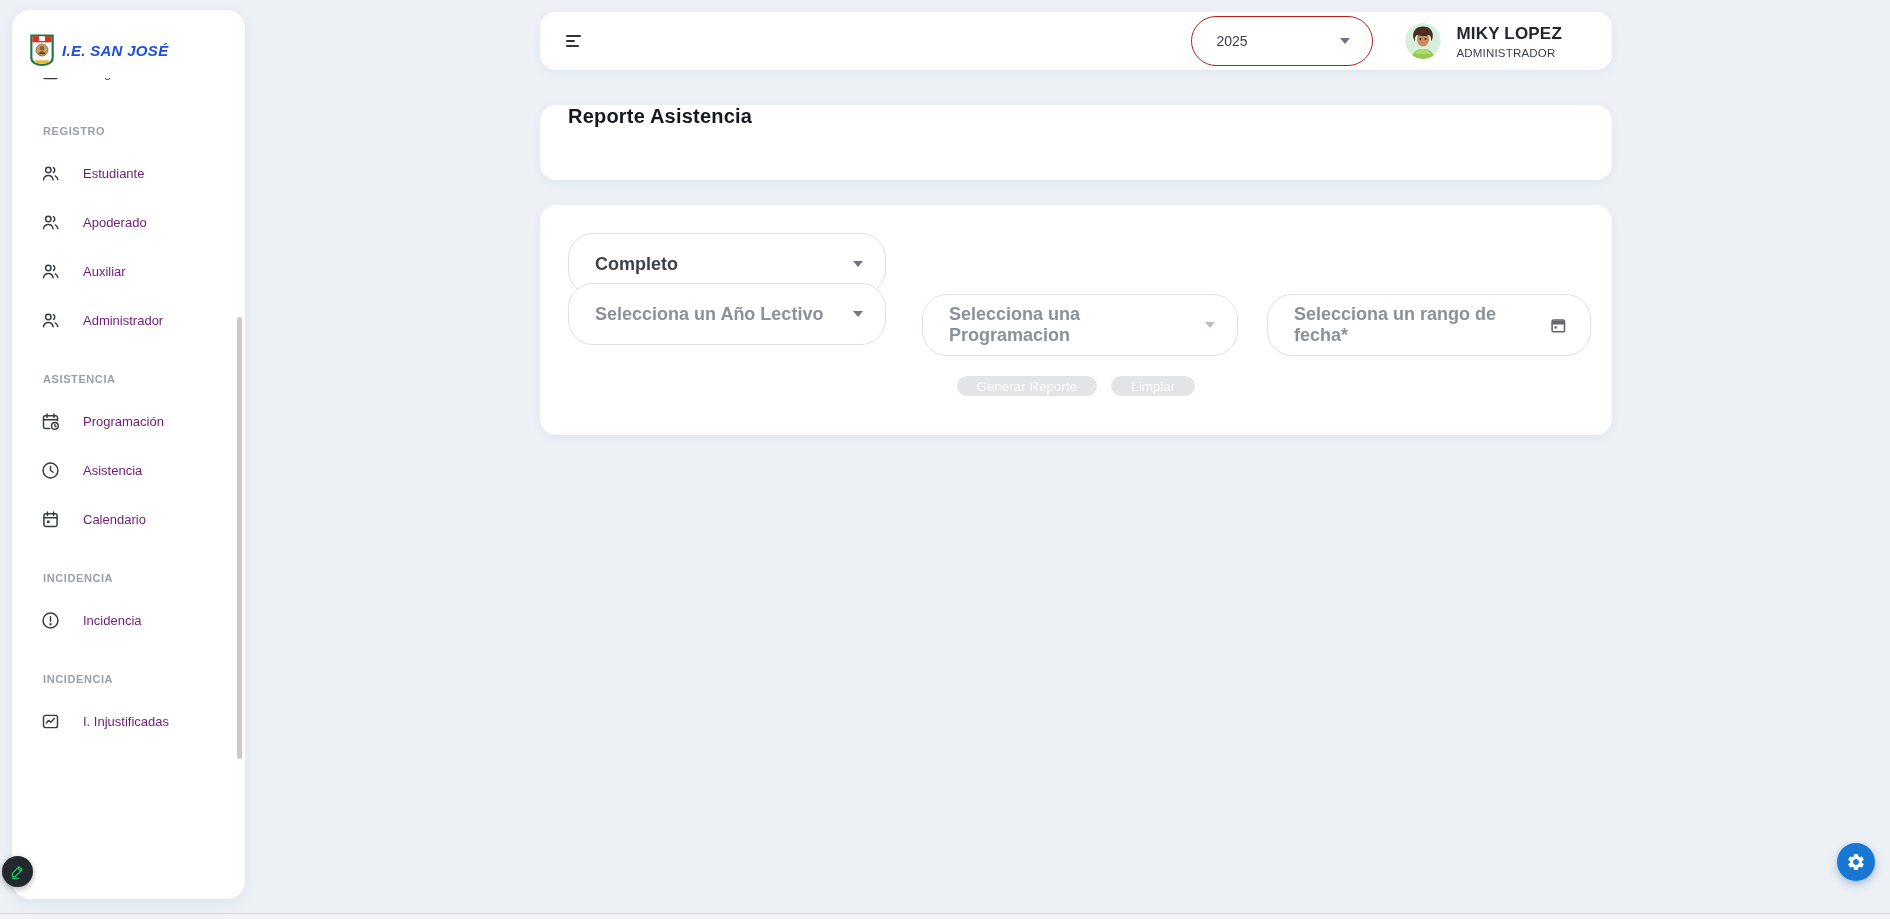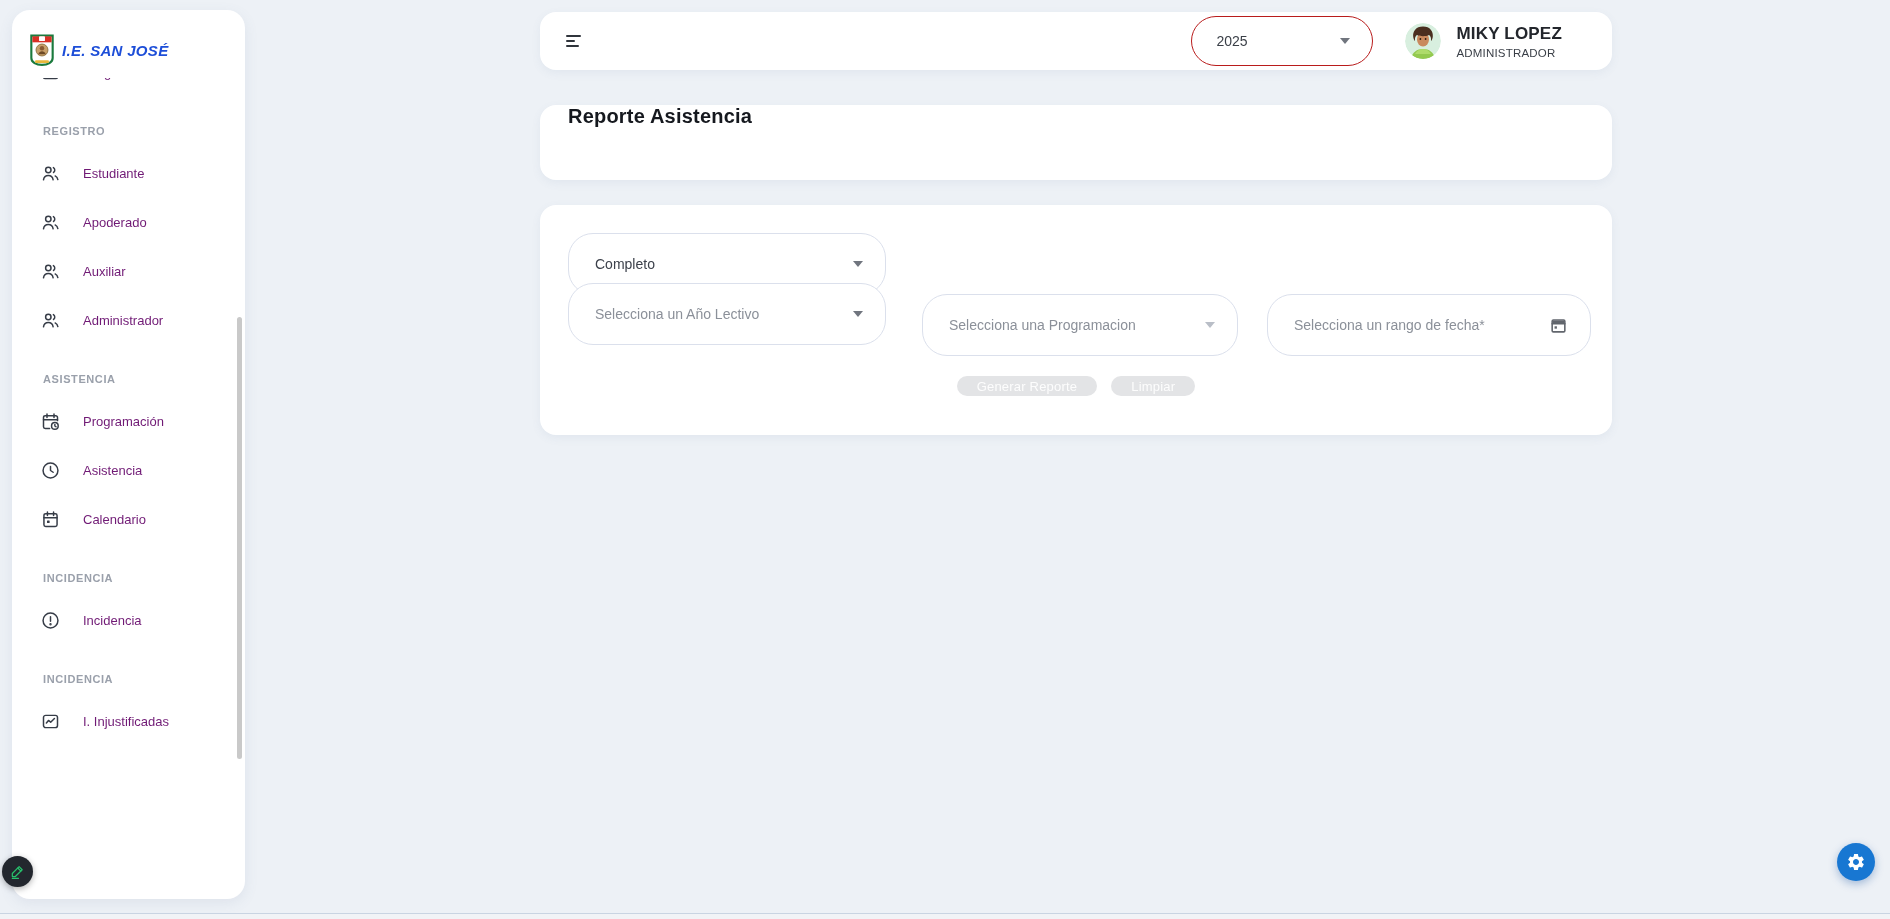--- a/index.html
+++ b/index.html
@@ -68,22 +68,22 @@
   .title-card {
     position:absolute; left:540px; top:105px; width:1072px; height:75px;
     display:flex; align-items:flex-start; padding-left:28px;
   }
   .page-title { font-size:20px; font-weight:bold; color:#15181e; letter-spacing:.2px; }
 
   
   .filter-card { position:absolute; left:540px; top:205px; width:1072px; height:230px; }
   .field {
     position:absolute; height:62px; border:1px solid #dbe0ec; border-radius:25px;
-    display:flex; align-items:center; padding:0 22px 0 26px; font-size:14px;
-    background:#fff; cursor:pointer;
+    display:flex; align-items:center; padding:0 22px 0 26px; font-size:18px;
+    background:#fff; cursor:pointer;font-weight:bold;
   }
   .field .value { color:#3c414b; }
   .field .placeholder { color:#8b9099; }
   .field .caret { margin-left:auto; }
   .f-report { left:28px; top:28px; width:318px; }
   .f-year   { left:28px; top:78px; width:318px; }
   .f-program{ left:382px; top:89px; width:316px; }
   .f-date   { left:727px; top:89px; width:324px; }
   .cal-icon { margin-left:auto; width:19px; height:19px; color:#62666d; }
   .btn-row { position:absolute; left:0; right:0; top:171px; display:flex; justify-content:center; gap:14px; }

